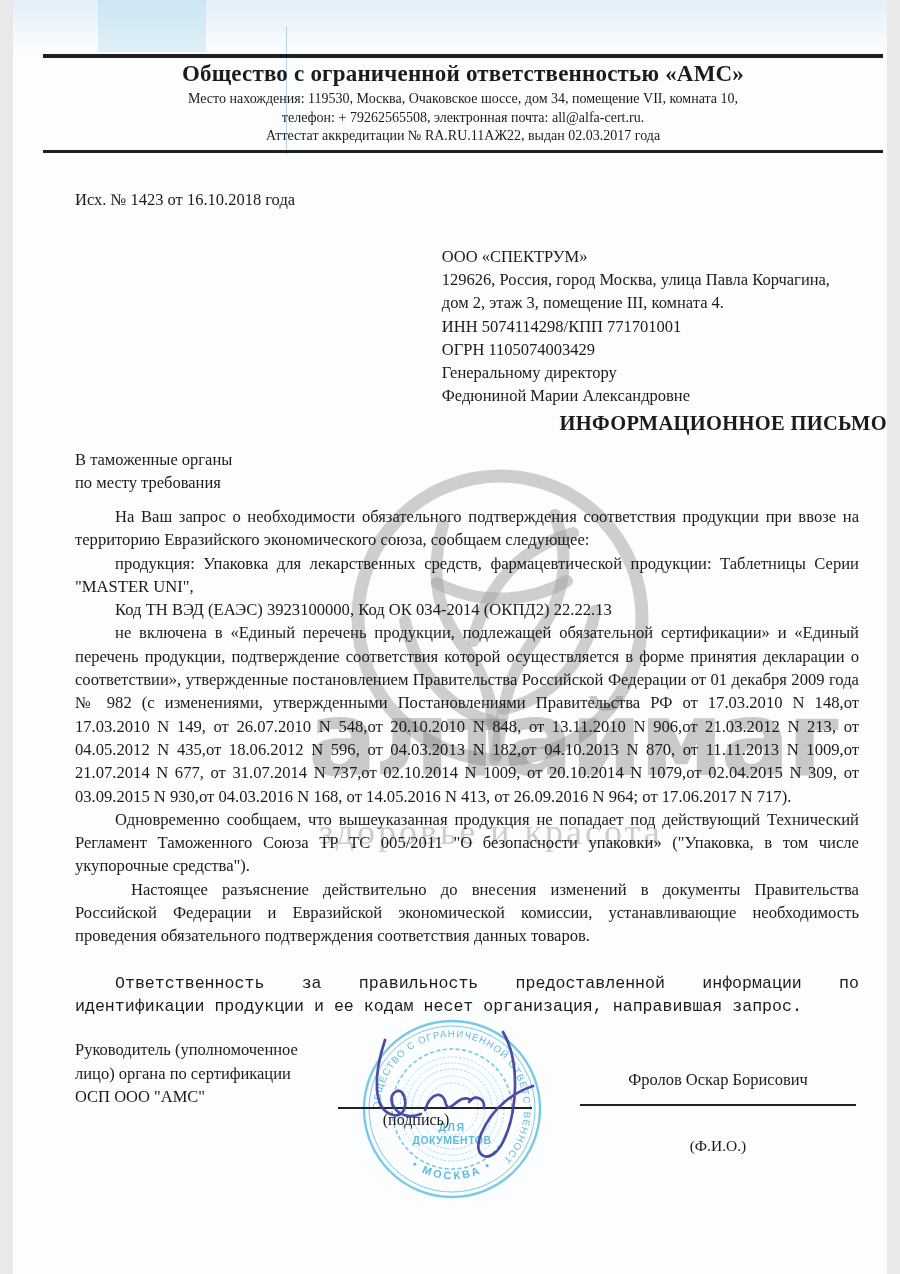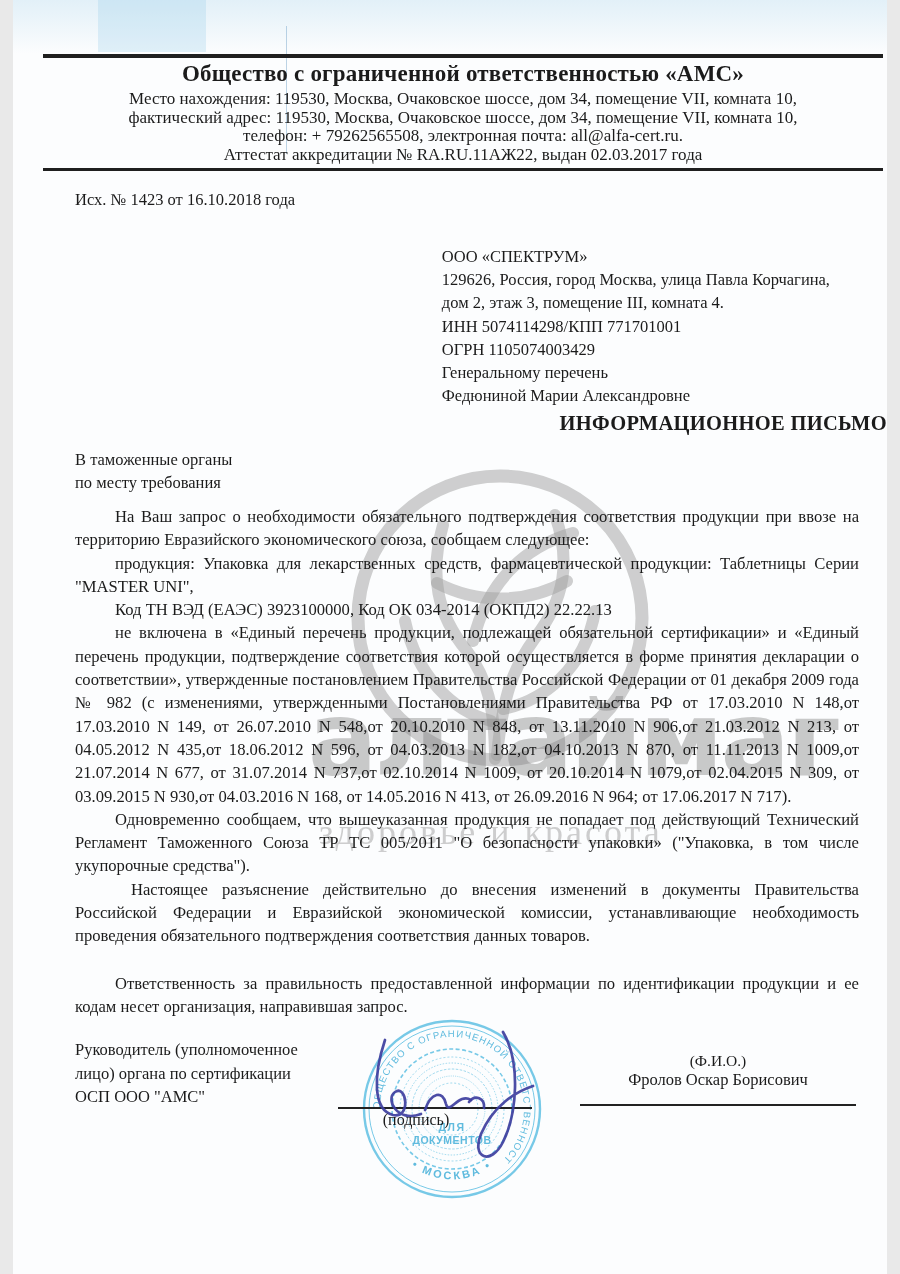--- a/index.html
+++ b/index.html
@@ -14,38 +14,38 @@
   .top-streak { position:absolute; top:0; left:85px; width:108px; height:52px;
     background:rgba(150,205,235,0.28); }
   .scan-vline { position:absolute; top:26px; left:273px; width:1px; height:128px;
     background:rgba(110,160,200,0.45); }
 
   
   .letterhead { position:absolute; top:54px; left:30px; width:840px;
     border-top:4px solid #1f1f1f; border-bottom:3px solid #1f1f1f;
     text-align:center; padding:1px 0 4px; }
   .org-name { font-size:23px; font-weight:bold; margin:2px 0 3px; letter-spacing:0.2px; }
-  .lh-line { font-size:17px; line-height:18.6px; }
+  .lh-line { font-size:14px; line-height:18.6px; }
 
   .ref-line { position:absolute; top:190px; left:62px; font-size:16.5px; }
 
   .addressee { position:absolute; top:245px; right:57px; 
     font-size:16.5px; line-height:23.2px; z-index:2; }
 
   .doc-title { position:absolute; top:412px; left:0; width:100%; text-align:right;
     font-size:20.5px; font-weight:bold; letter-spacing:0.3px; z-index:2; }
 
   .to-whom { position:absolute; top:448px; left:62px; font-size:16.5px;
     line-height:23.2px; z-index:2; }
 
   .body-text { position:absolute; top:505px; left:62px; width:784px;
     font-size:16.6px; line-height:23.3px; text-align:justify; z-index:2; }
   .body-text p { margin:0; text-indent:40px; }
   .body-text p.indent-lg { text-indent:56px; }
-  .body-text p.gap-top { margin-top:24px; }
+  .body-text p.gap-top { margin-top:24px;font-family:Liberation Mono, monospace; }
 
   
   .wm { position:absolute; z-index:1; pointer-events:none; }
   .wm-logo { left:332px; top:463px; }
   .wm-brand { left:295px; top:688px; font-family:"DejaVu Sans", sans-serif;
     font-weight:bold; font-size:103px; line-height:1;
     color:rgba(122,122,122,0.40); letter-spacing:-3px; }
   .wm-tagline { left:306px; top:811px; font-family:Liberation Serif, serif;
     font-size:36px; color:rgba(158,158,158,0.50); letter-spacing:3px; }
 
@@ -53,51 +53,50 @@
   .sig-left { position:absolute; top:1038px; left:62px; font-size:16.5px;
     line-height:23.5px; z-index:3; }
   .sig-name { position:absolute; top:1070px; left:567px; width:276px;
     text-align:center; font-size:16.5px; z-index:3; }
   .line-mid { position:absolute; top:1107px; left:325px; width:194px;
     border-top:2px solid #222; z-index:3; }
   .line-right { position:absolute; top:1104px; left:567px; width:276px;
     border-top:2px solid #222; z-index:3; }
   .cap-mid { position:absolute; top:1111px; left:306px; width:194px;
     text-align:center; font-size:16px; z-index:4; }
-  .cap-right { position:absolute; top:1052px; left:567px; width:276px;
+  .cap-right { position:absolute; top:1137px; left:567px; width:276px;
     text-align:center; font-size:15.5px; z-index:3; }
   .stamp { position:absolute; left:344px; top:1014px; z-index:2; }
   .sig-ink { position:absolute; left:338px; top:1018px; z-index:4; }
 </style>
 </head>
 <body>
 
 <div class="page">
 
   <div class="top-tint"></div>
   <div class="top-streak"></div>
   <div class="scan-vline"></div>
 
   <div class="letterhead">
     <div class="org-name">Общество с ограниченной ответственностью «АМС»</div>
     <div class="lh-line">Место нахождения: 119530, Москва, Очаковское шоссе, дом 34, помещение VII, комната 10,</div>
-    <div class="lh-line">фактический адрес: 119530, Москва, Очаковское шоссе, дом 34, помещение VII, комната 10,</div>
     <div class="lh-line">телефон: + 79262565508, электронная почта: all@alfa-cert.ru.</div>
     <div class="lh-line">Аттестат аккредитации № RA.RU.11АЖ22, выдан 02.03.2017 года</div>
   </div>
 
   <div class="ref-line">Исх. № 1423 от 16.10.2018 года</div>
 
   <div class="addressee">
     <div>ООО «СПЕКТРУМ»</div>
     <div>129626, Россия, город Москва, улица Павла Корчагина,</div>
     <div>дом 2, этаж 3, помещение III, комната 4.</div>
     <div>ИНН 5074114298/КПП 771701001</div>
     <div>ОГРН 1105074003429</div>
-    <div>Генеральному перечень</div>
+    <div>Генеральному директору</div>
     <div>Федюниной Марии Александровне</div>
   </div>
 
   <div class="doc-title">ИНФОРМАЦИОННОЕ ПИСЬМО</div>
 
   <div class="to-whom">
     <div>В таможенные органы</div>
     <div>по месту требования</div>
   </div>
 

